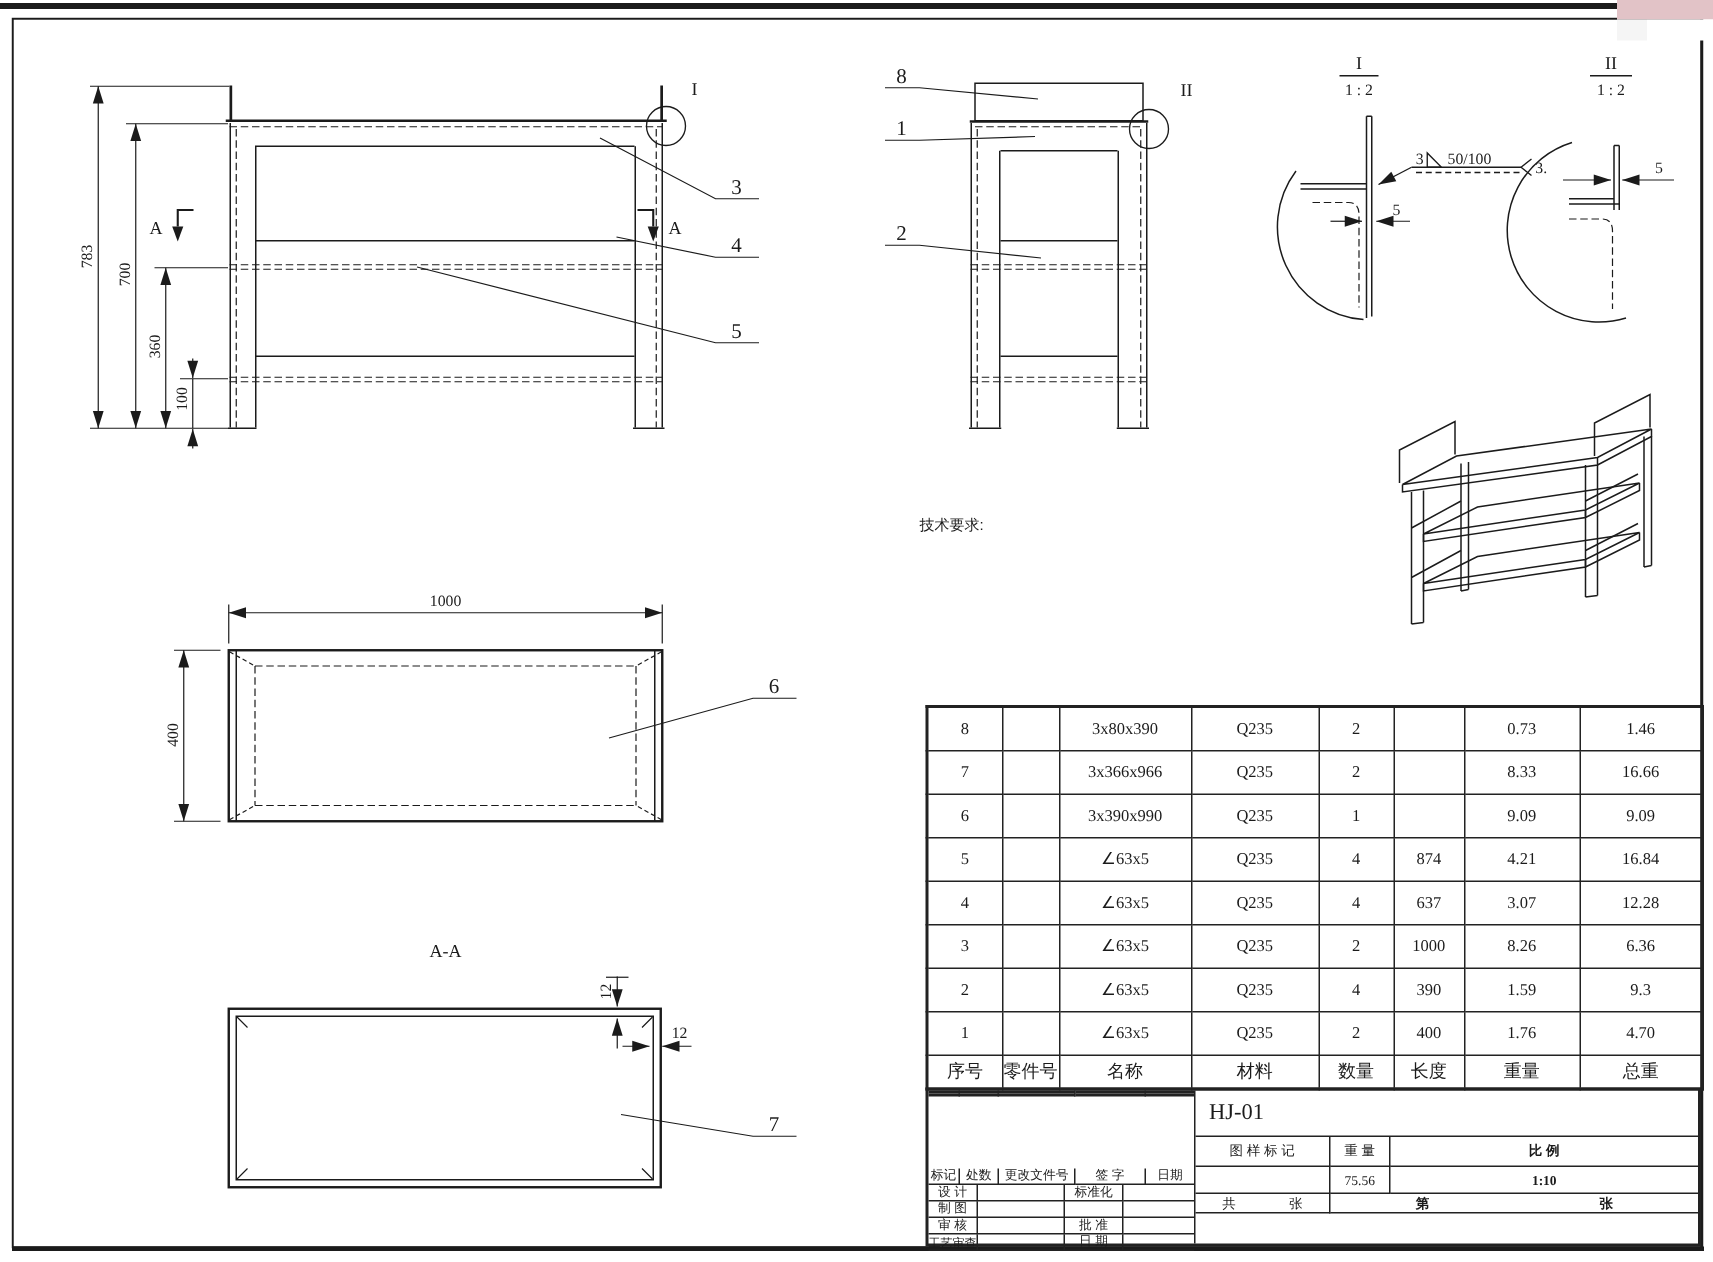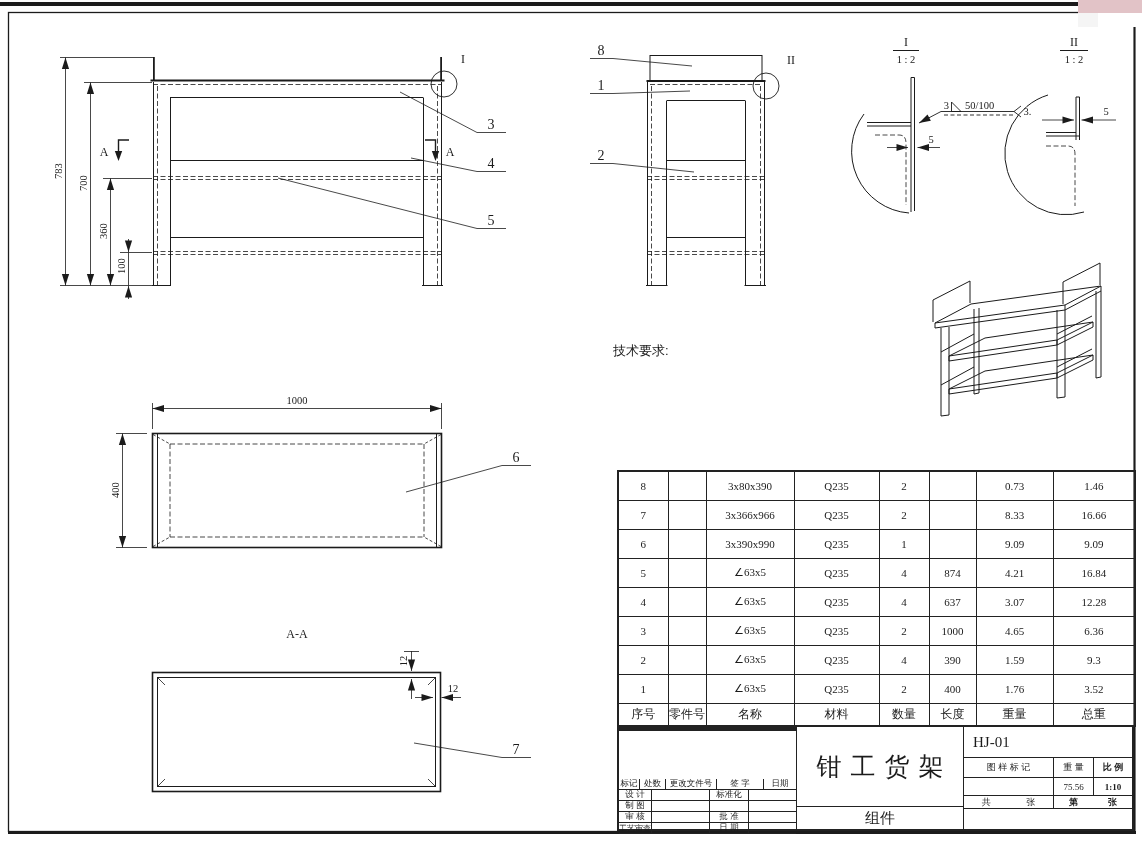--- a/index.html
+++ b/index.html
@@ -12,21 +12,21 @@
   .mark{font:12px "Liberation Serif",serif;}
   
   #parts{position:absolute;left:617px;top:470px;width:517px;height:255px;
          border-collapse:collapse;table-layout:fixed;
          font:11px "Liberation Serif",serif;text-align:center;}
   #parts td{border:1px solid #222;padding:0;overflow:hidden;white-space:nowrap;}
   #parts{border:2px solid #222;}
   #parts tbody tr{height:29px;}
   #parts .hrow{height:23px;font-family:"Liberation Sans",sans-serif;font-size:12px;}
   
-  #tech{position:absolute;left:613px;top:341px;display:flex;font-size:13px;line-height:19.5px;white-space:nowrap;}
+  #tech{position:absolute;left:613px;top:341px;display:flex;font-size:10px;line-height:19.5px;white-space:nowrap;}
   
   #tb{position:absolute;left:617px;top:725px;width:517px;height:106px;box-sizing:border-box;
       border:2px solid #222;display:flex;font-size:9px;}
   .col{display:flex;flex-direction:column;box-sizing:border-box;}
   #tb-left{width:178px;border-right:1.5px solid #222;}
   #tb-center{width:167px;border-right:1.5px solid #222;}
   #tb-right{flex:1;}
   .rrow{display:flex;height:13px;box-sizing:border-box;}
   .rrow span{display:flex;align-items:center;justify-content:center;box-sizing:border-box;
              border-right:1px solid #222;border-bottom:1px solid #222;overflow:hidden;white-space:nowrap;height:100%;}
@@ -301,42 +301,42 @@
           <td>3.07</td>
           <td>12.28</td>
         </tr>
         <tr>
           <td>3</td>
           <td></td>
           <td>∠63x5</td>
           <td>Q235</td>
           <td>2</td>
           <td>1000</td>
-          <td>4.65</td>
+          <td>8.26</td>
           <td>6.36</td>
         </tr>
         <tr>
           <td>2</td>
           <td></td>
           <td>∠63x5</td>
           <td>Q235</td>
           <td>4</td>
           <td>390</td>
           <td>1.59</td>
           <td>9.3</td>
         </tr>
         <tr>
           <td>1</td>
           <td></td>
           <td>∠63x5</td>
           <td>Q235</td>
           <td>2</td>
           <td>400</td>
           <td>1.76</td>
-          <td>3.52</td>
+          <td>4.70</td>
         </tr>
       </tbody>
   <tbody>
     <tr class="hrow">
       <td>序号</td>
       <td>零件号</td>
       <td>名称</td>
       <td>材料</td>
       <td>数量</td>
       <td>长度</td>
@@ -401,24 +401,20 @@
       <span class="w39">批 准</span>
       <span class="w33f"></span>
     </div>
     <div class="rolerow" style="flex:1">
       <span class="w33" style="font-size:8px">工艺审查</span>
       <span class="w58"></span>
       <span class="w39">日 期</span>
       <span class="w33f"></span>
     </div>
   </div>
-  <div id="tb-center" class="col">
-    <div id="big-title">钳工货架</div>
-    <div id="sub-title">组件</div>
-  </div>
   <div id="tb-right" class="col">
     <div id="dno">HJ-01</div>
     <div class="srow" style="height:20px">
       <span class="sw90">图 样 标 记</span>
       <span class="sw40">重 量</span>
       <span class="sw42f">比 例</span>
     </div>
     <div class="srow serif" style="height:18px">
       <span class="sw90"></span>
       <span class="sw40">75.56</span>

